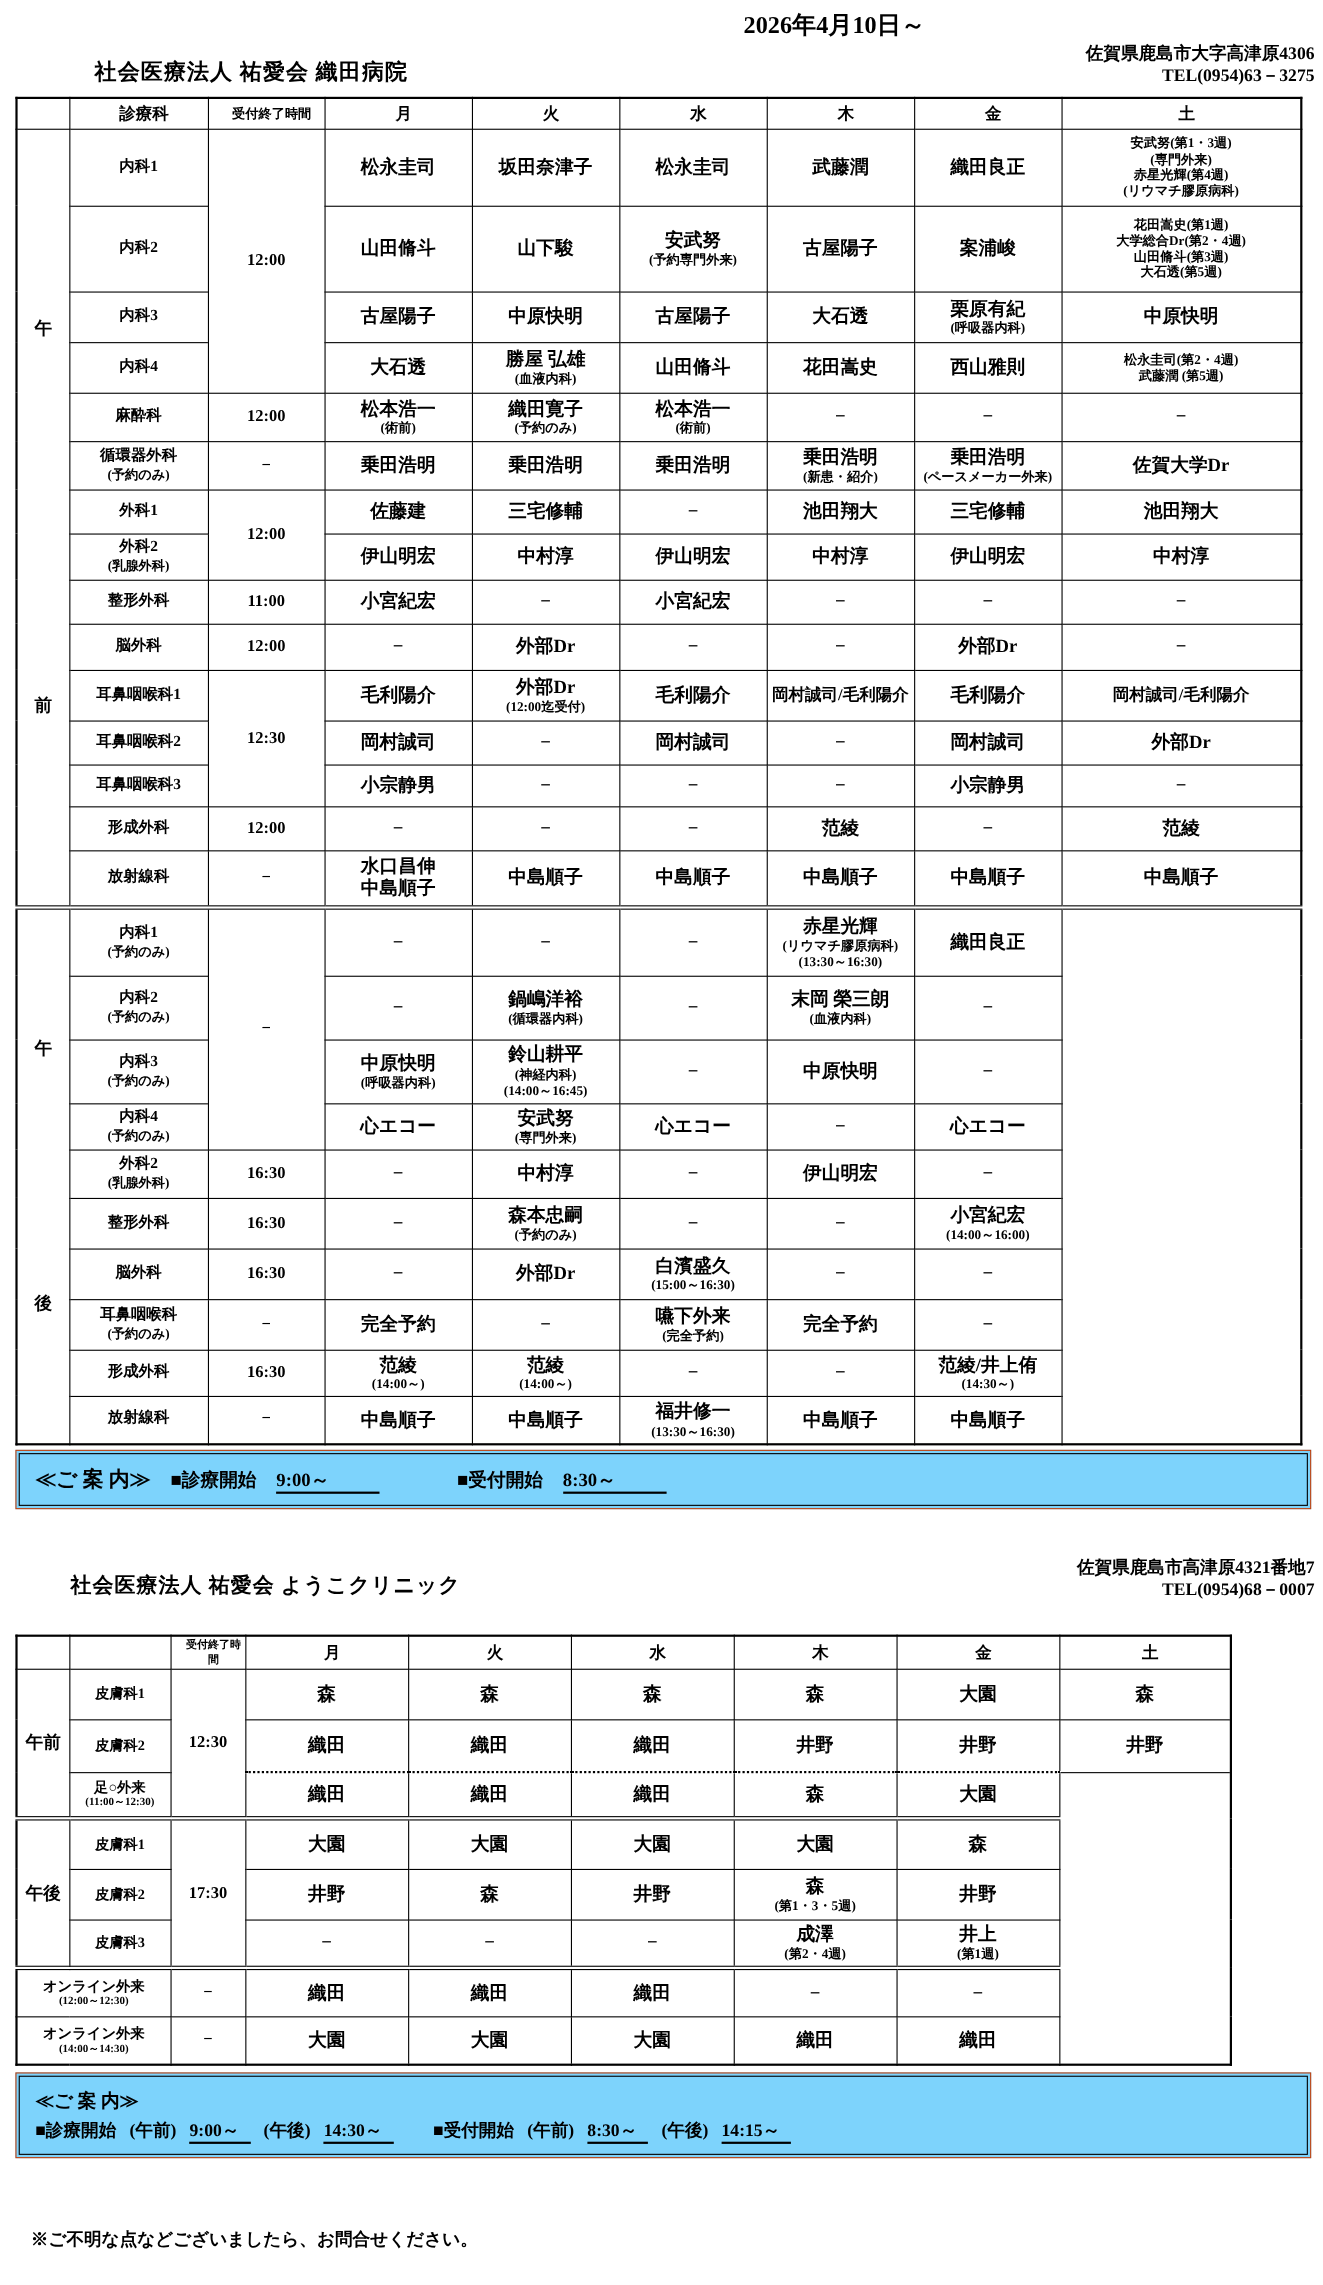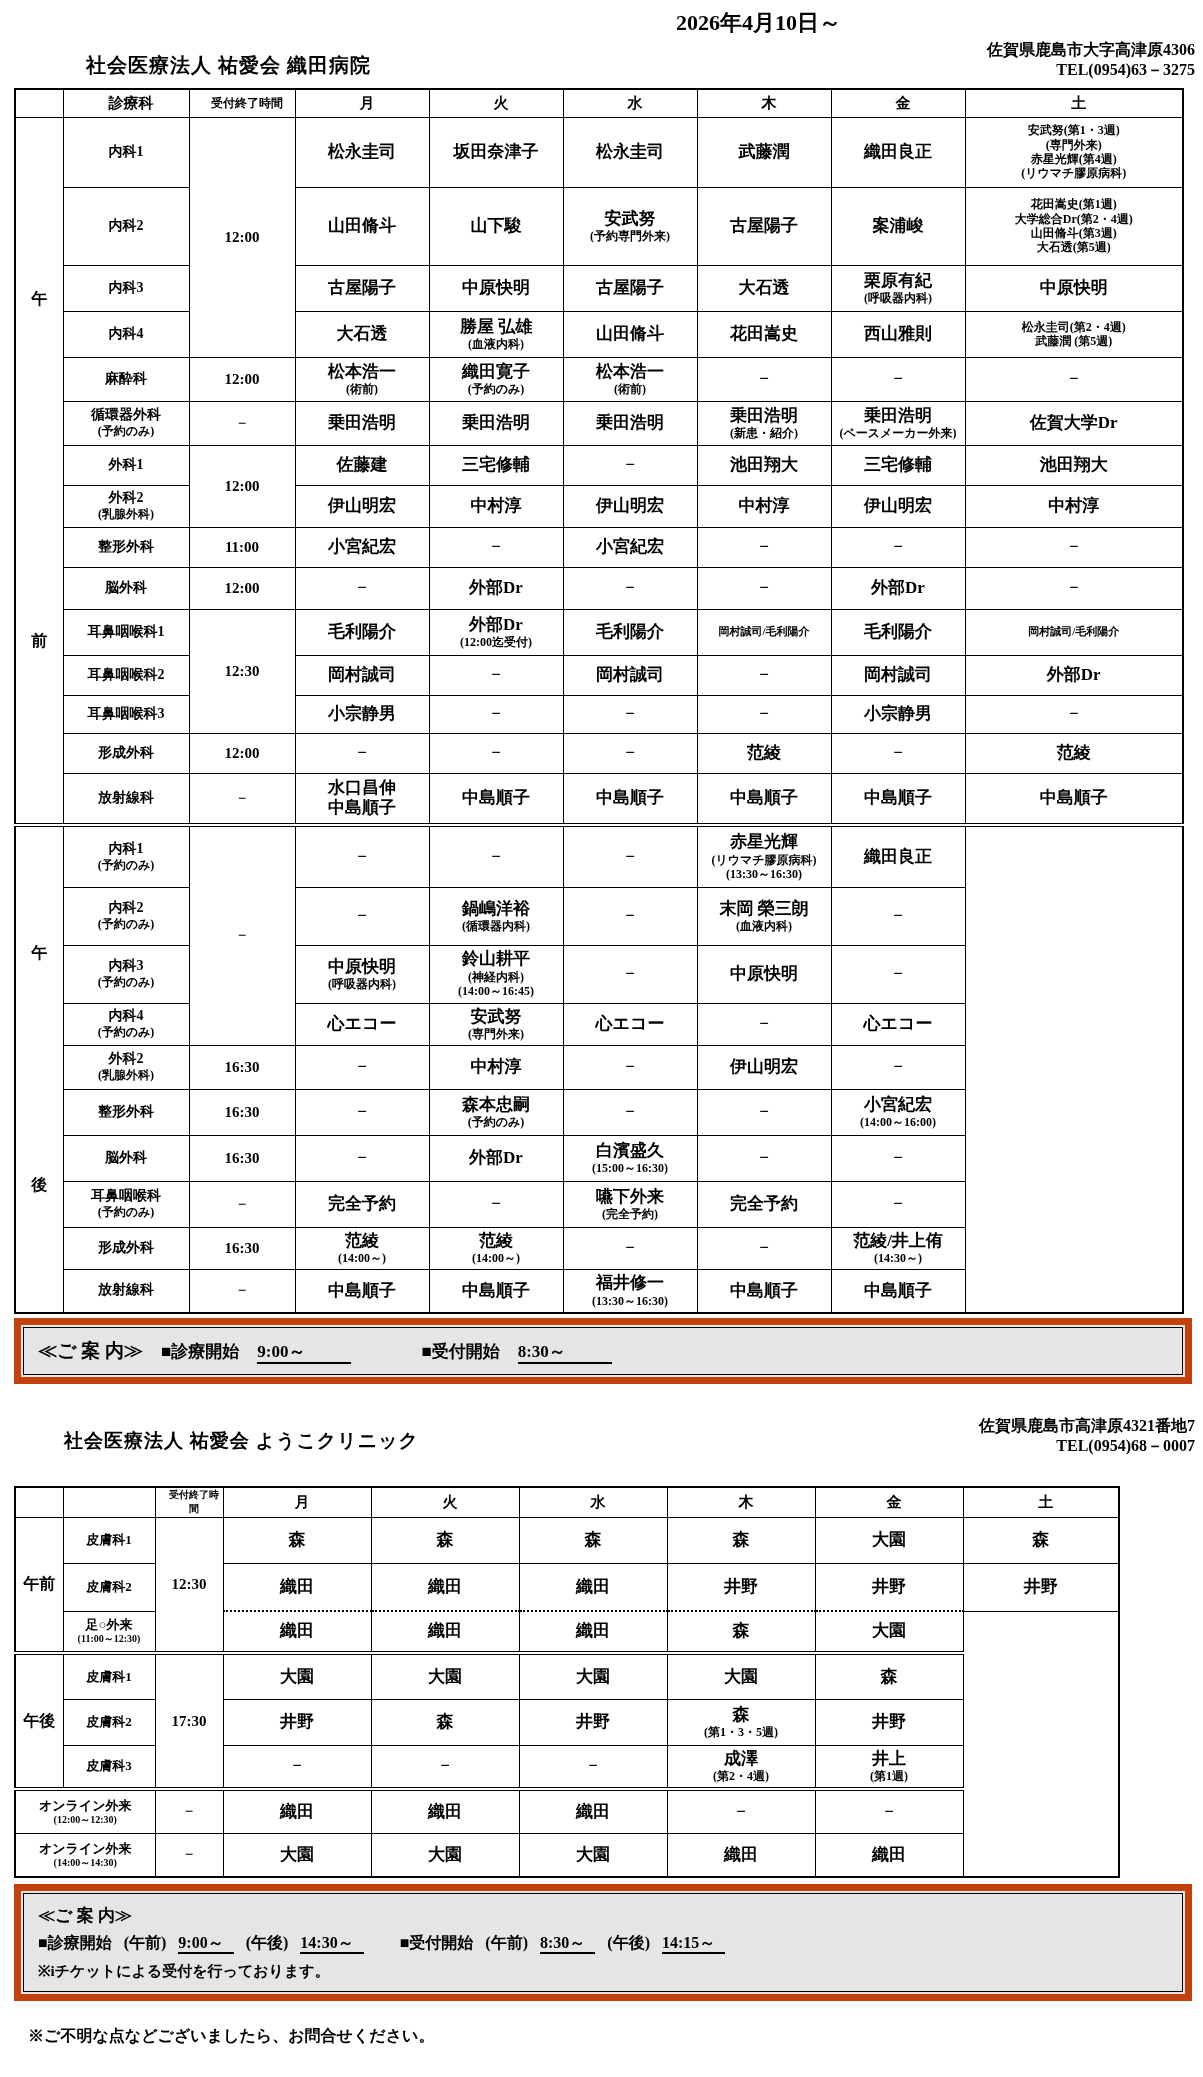--- a/index.html
+++ b/index.html
@@ -31,28 +31,28 @@
   td.dept { font-weight:bold; }
   td.dept .s0 { font-size:14px; }
   td.dept .s1 { font-size:12px; }
   .t2 td.dept .s0 { font-size:13px; }
   .t2 td.dept .s1 { font-size:10px; }
   td.time { font-size:15px; font-weight:bold; }
   td.day { font-weight:bold; }
   .ln { line-height:1.2; }
   td.day .s0 { font-size:17px; }
   td.day .s1 { font-size:12px;text-align:center; }
-  td.day .s2 { font-size:11px; }
+  td.day .s2 { font-size:15px; }
   tr.dbl td { border-top:4px double #000; }
   tr.predot td.day { border-bottom:none; }
   tr.dotted td.day:not(.merged) { border-top:2px dotted #000; }
   td.merged { border-top:1px solid #000; }
 
   
-  .notice { position:absolute; left:14px; width:1178px; border:7px solid #c2410c; box-sizing:border-box; background:#e5e5e5; }
+  .notice { position:absolute; left:14px; width:1178px; border:1px solid #c2410c; box-sizing:border-box; background:#7dd3fc; }
   .notice-inner { border:1px solid #000; margin:2px; padding:10px 14px; }
   #notice1 { top:1318px; }
   #notice2 { top:1884px; }
   .nlabel { font-size:19px; font-weight:bold; }
   .seg { font-size:17px; font-weight:bold; }
   .n1 .seg { margin-left:18px; }
   .n1 .seg.gap { margin-left:70px; }
   .seg.u { border-bottom:2px solid #000; padding-bottom:1px; }
   .n1 .seg.u { padding-right:46px; }
   .n2 .nlabel { display:block; margin-bottom:6px; font-size:17px; }
@@ -938,18 +938,17 @@
               <div class="ln s0">織田</div>
             </td>
           </tr>
         </tbody>
       </table>
     </div>
 
   <div id="notice2" class="notice n2">
     <div class="notice-inner">
       <span class="nlabel">≪ご 案 内≫</span><span id="notice2-segs"><span class="seg">■診療開始</span><span class="seg">(午前)</span><span class="seg u">9:00～</span><span class="seg">(午後)</span><span class="seg u">14:30～</span><span class="seg gap">■受付開始</span><span class="seg">(午前)</span><span class="seg u">8:30～</span><span class="seg">(午後)</span><span class="seg u">14:15～</span></span>
-      <span class="note">※iチケットによる受付を行っております。</span>
     </div>
   </div>
 
   <div id="footer-note">※ご不明な点などございましたら、お問合せください。</div>
 </div>
 
 </body></html>

